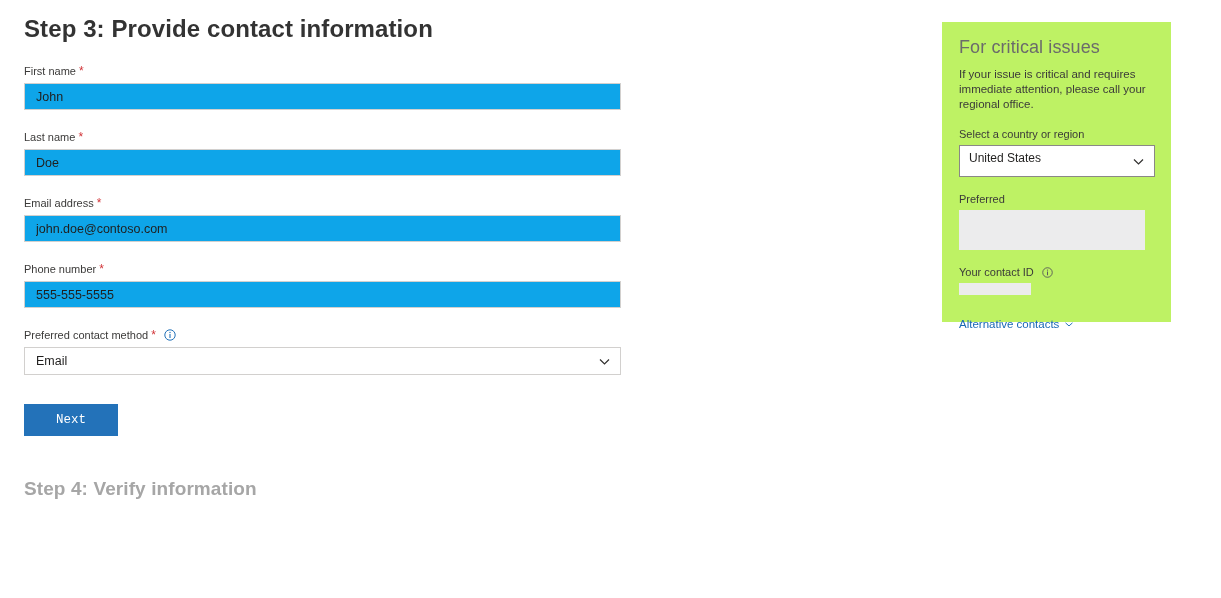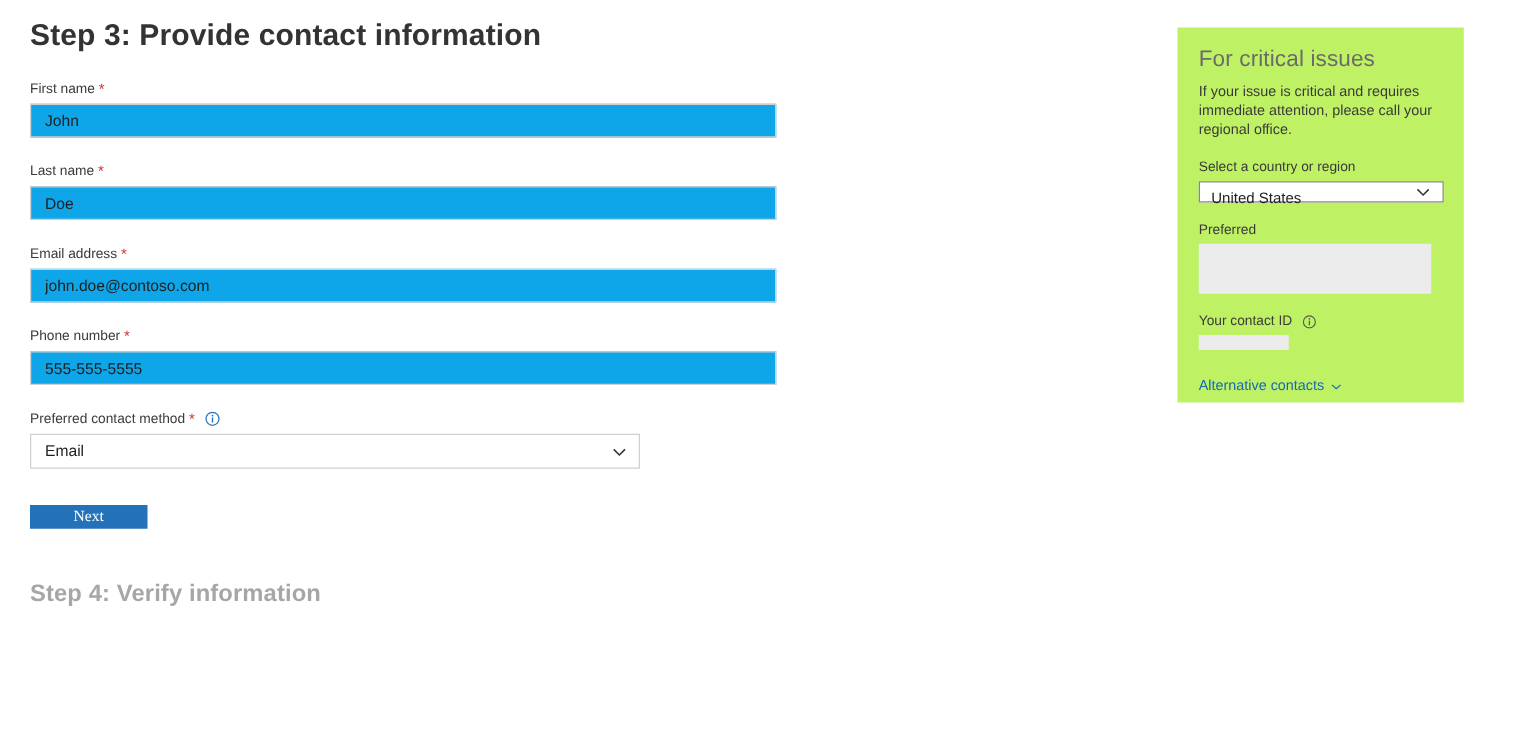--- a/index.html
+++ b/index.html
@@ -76,21 +76,21 @@
     font-family: "Liberation Sans", sans-serif;
     font-size: 12.5px;
     color: #201f1e;
     padding: 0 11px;
     outline: none;
     border-radius: 0;
   }
 
   .select-wrap {
     position: relative;
-    width: 488px;
+    width: 597px;
     height: 28px;
   }
   .select-input {
     box-sizing: border-box;
     width: 100%;
     height: 100%;
     border: 1px solid #d2d0ce;
     background: #ffffff;
     font-family: "Liberation Sans", sans-serif;
     font-size: 12.5px;
@@ -106,25 +106,25 @@
     top: 0;
     height: 100%;
     display: flex;
     align-items: center;
     pointer-events: none;
   }
 
   .next-button {
     margin-top: 29px;
     width: 94px;
-    height: 19px;
+    height: 32px;
     background: #2372b9;
     border: none;
     color: #ffffff;
-    font-family: Liberation Serif, serif;
+    font-family: Liberation Mono, monospace;
     font-size: 12.5px;
     cursor: pointer;
     padding: 0;
     border-radius: 0;
   }
 
   .step-disabled {
     margin-top: 42px;
     font-size: 19px;
     font-weight: bold;
@@ -163,21 +163,21 @@
     font-size: 11px;
     color: #3b3a39;
     margin-bottom: 5px;
     display: flex;
     align-items: center;
   }
 
   .panel-select-wrap {
     position: relative;
     width: 196px;
-    height: 17px;
+    height: 32px;
     margin-bottom: 16px;
   }
   .panel-select {
     box-sizing: border-box;
     width: 100%;
     height: 100%;
     border: 1px solid #8a8886;
     background: #ffffff;
     font-family: "Liberation Sans", sans-serif;
     font-size: 12px;

